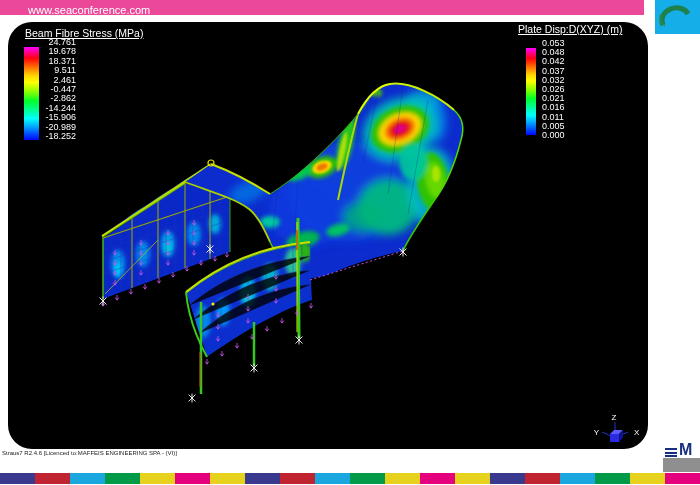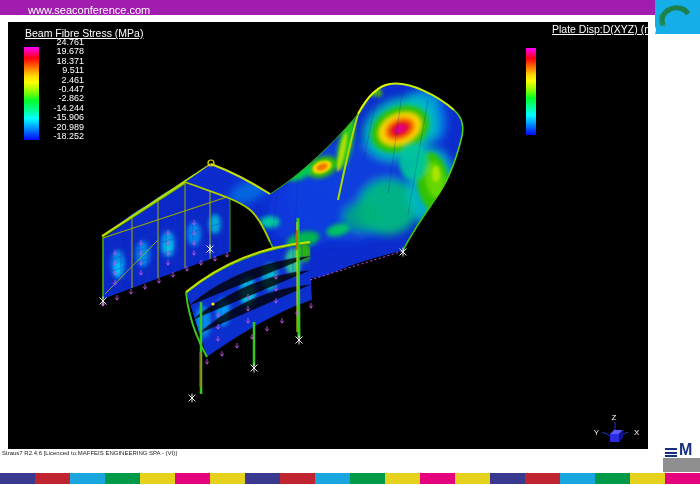--- a/index.html
+++ b/index.html
@@ -1,35 +1,35 @@
 <!DOCTYPE html>
 <html><head>
 <meta charset="utf-8">
 <style>
   html,body{margin:0;padding:0;background:#fff;}
   body{width:700px;height:485px;position:relative;overflow:hidden;
        font-family:"Liberation Sans",sans-serif;}
   .abs{position:absolute;}
   
-  #top-band{left:0;top:0;width:700px;height:15px;background:#a21caf;overflow:hidden;}
+  #top-band{left:0;top:0;width:644px;height:15px;background:#ec4899;overflow:hidden;}
   #top-band-right{left:655px;top:0;width:45px;height:34px;background:#15aee9;}
   #watermark{position:absolute;left:28px;top:4px;color:#ffffff;font-size:11px;white-space:nowrap;}
   
-  #viewport{left:8px;top:22px;width:640px;height:427px;background:#000;}
+  #viewport{left:8px;top:22px;width:640px;height:427px;background:#000;border-radius:24px;}
   
   .legend-title{color:#fff;font-size:10.5px;text-decoration:underline;white-space:nowrap;}
   .legend-bar{background:linear-gradient(to bottom,
       #ff00ff 0%,#ff0010 12%,#ff7300 22%,#ffd800 31%,#ffff00 38%,
       #8cff00 48%,#00ff2a 58%,#00ff96 68%,#00ffff 77%,#00a2ff 86%,
       #0051ff 93%,#0008ff 100%);}
   #legend-beam-bar{left:16px;top:25px;width:15px;height:93px;}
   #legend-plate-bar{left:518px;top:26px;width:10px;height:87px;}
   .legend-vals{color:#fff;font-size:9px;}
   .legend-vals div{height:9.4px;line-height:9.4px;}
-  #legend-beam-vals{left:36px;top:16px;width:32px;text-align:right;margin-left:8px;}
+  #legend-beam-vals{left:36px;top:16px;width:32px;text-align:right;}
   #legend-plate-vals{left:534px;top:17px;width:40px;text-align:left;}
   #legend-plate-vals div{height:9.2px;line-height:9.2px;}
   
   #status-bar{left:2px;top:450px;color:#222;font-size:6px;white-space:nowrap;}
   #bottom-strip{left:0;top:473px;width:700px;height:11px;display:flex;}
   #bottom-strip div{flex:1 0 auto;}
   #logo-m{left:679px;top:442px;color:#16307f;font-size:16px;font-weight:bold;line-height:16px;}
   .logo-bar{left:665px;width:12px;height:2px;background:#16307f;}
   #logo-gray{left:663px;top:458px;width:37px;height:14px;background:#8f8f8f;}
 </style>
@@ -57,22 +57,35 @@
     <div>9.511</div>
     <div>2.461</div>
     <div>-0.447</div>
     <div>-2.862</div>
     <div>-14.244</div>
     <div>-15.906</div>
     <div>-20.989</div>
     <div>-18.252</div>
   </div>
 
-  <div class="abs legend-title" style="left:544px;top:1px;">Plate Disp:D(XYZ)  (m)</div>
+  <div class="abs legend-title" style="left:510px;top:1px;">Plate Disp:D(XYZ)  (m)</div>
   <div class="abs legend-bar" id="legend-plate-bar"></div>
+  <div class="abs legend-vals" id="legend-plate-vals">
+    <div>0.053</div>
+    <div>0.048</div>
+    <div>0.042</div>
+    <div>0.037</div>
+    <div>0.032</div>
+    <div>0.026</div>
+    <div>0.021</div>
+    <div>0.016</div>
+    <div>0.011</div>
+    <div>0.005</div>
+    <div>0.000</div>
+  </div>
 
   <svg class="abs" style="left:0;top:0;" width="640" height="427" viewBox="0 0 640 427">
     <defs>
       <filter id="f4" x="-60%" y="-60%" width="220%" height="220%">
           <feGaussianBlur stdDeviation="4"></feGaussianBlur>
         </filter>
       <filter id="f2" x="-60%" y="-60%" width="220%" height="220%">
           <feGaussianBlur stdDeviation="2"></feGaussianBlur>
         </filter>
       <filter id="f1" x="-60%" y="-60%" width="220%" height="220%">

